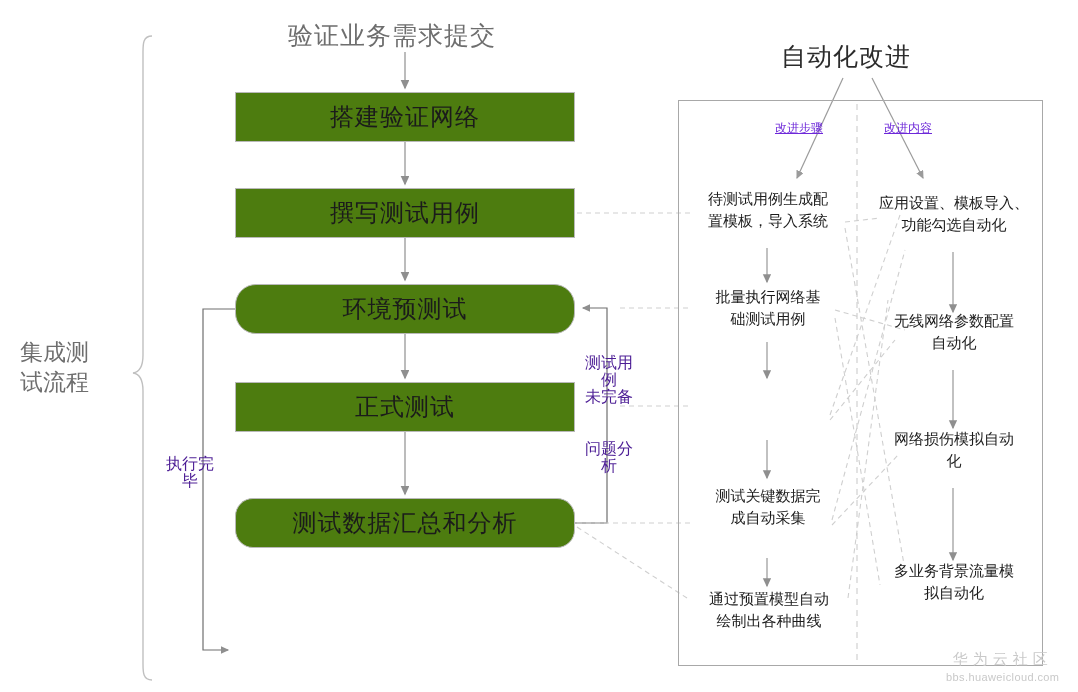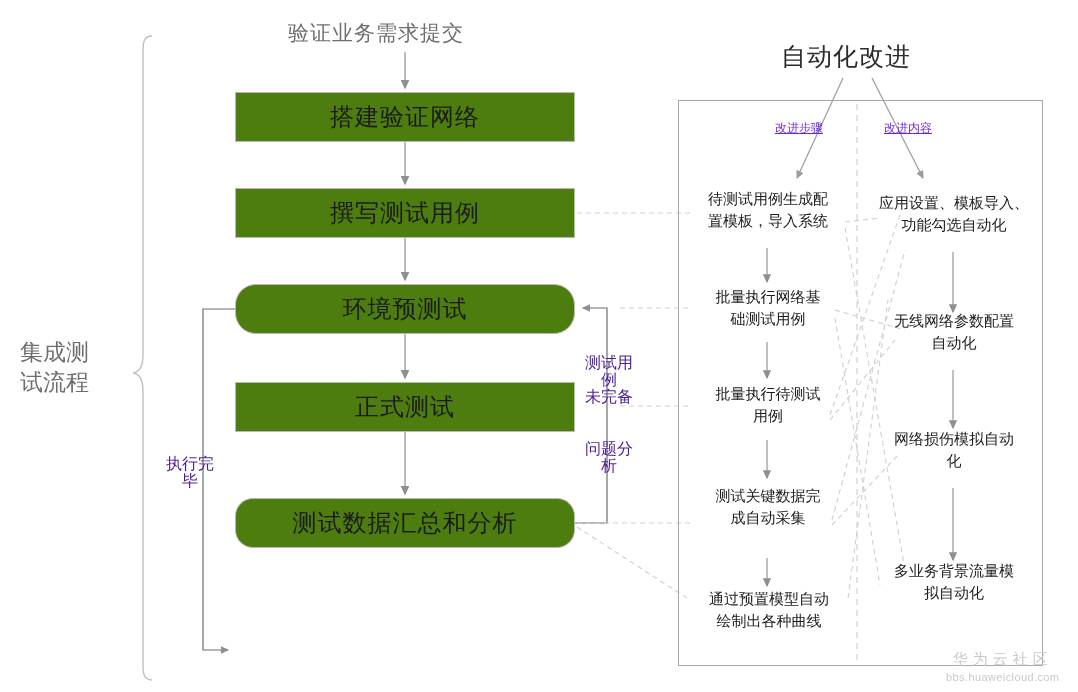--- a/index.html
+++ b/index.html
@@ -31,21 +31,21 @@
     justify-content: center;
     color: #1b1b1b;
     font-size: 24px;
     letter-spacing: 1px;
     white-space: nowrap;
   }
   
   .flow-title {
     position: absolute;
     color: #6e6e6e;
-    font-size: 21px;
+    font-size: 25px;
     white-space: nowrap;
     letter-spacing: 1px;
   }
   .panel-title {
     position: absolute;
     color: #2b2b2b;
     font-size: 25px;
     white-space: nowrap;
     letter-spacing: 1px;
   }
@@ -222,22 +222,20 @@
 
   <div id="auto-panel"></div>
 
   <div class="col-head" style="left:775px; top:120px;">改进步骤</div>
   <div class="col-head" style="left:884px; top:120px;">改进内容</div>
 
   <div class="panel-item" style="left:685px; top:188px; width:166px;">待测试用例生成配
 置模板，导入系统</div>
   <div class="panel-item" style="left:685px; top:286px; width:166px;">批量执行网络基
 础测试用例</div>
-  <div class="panel-item" style="left:685px; top:383px; width:166px;">批量执行待测试
-用例</div>
   <div class="panel-item" style="left:685px; top:485px; width:166px;">测试关键数据完
 成自动采集</div>
   <div class="panel-item" style="left:681px; top:588px; width:176px;">通过预置模型自动
 绘制出各种曲线</div>
 
   <div class="panel-item" style="left:866px; top:192px; width:176px;">应用设置、模板导入、
 功能勾选自动化</div>
   <div class="panel-item" style="left:866px; top:310px; width:176px;">无线网络参数配置
 自动化</div>
   <div class="panel-item" style="left:866px; top:428px; width:176px;">网络损伤模拟自动

